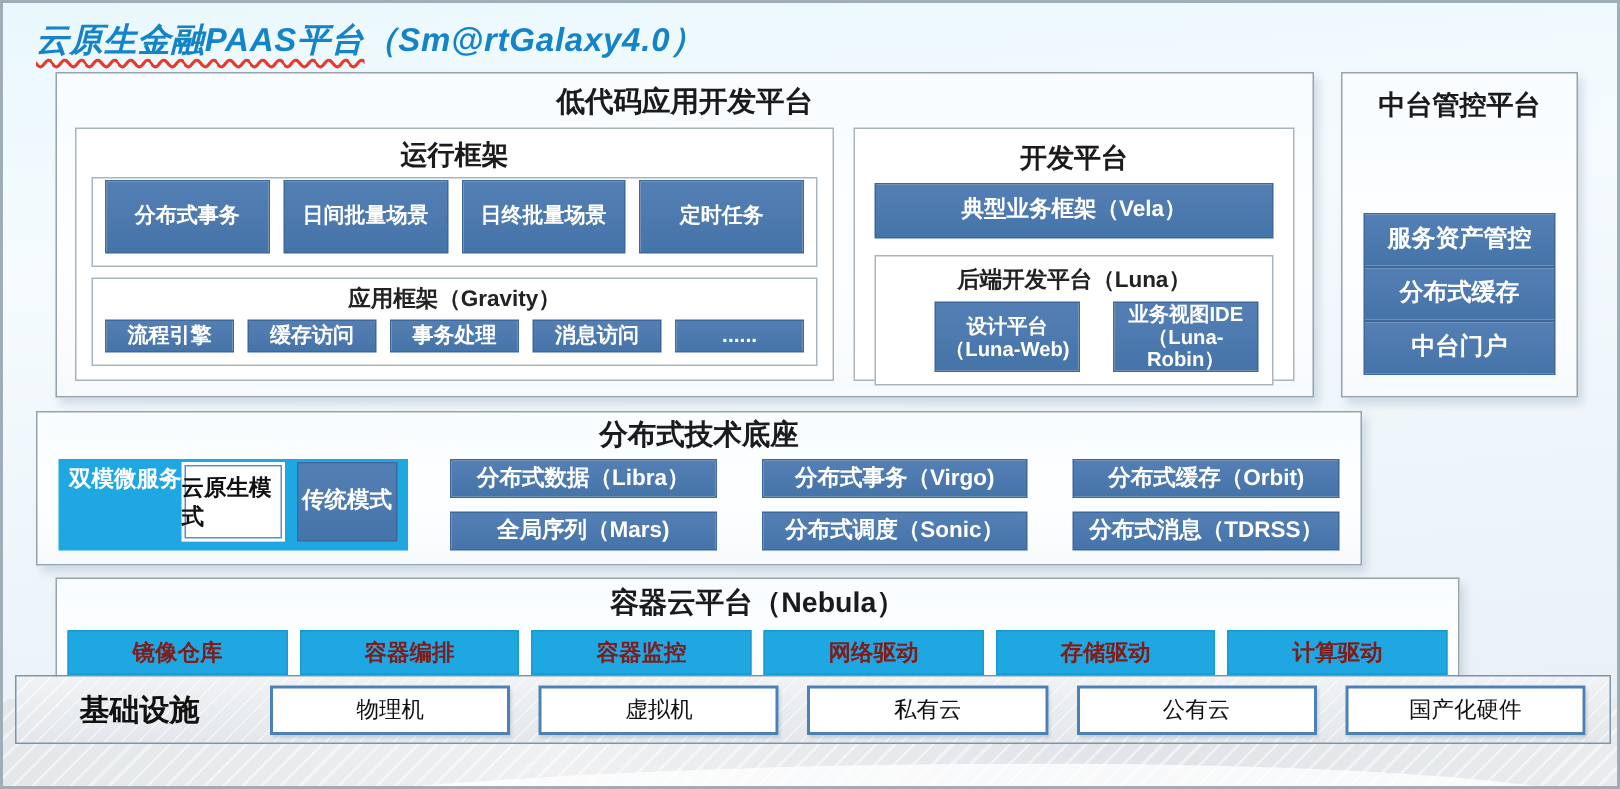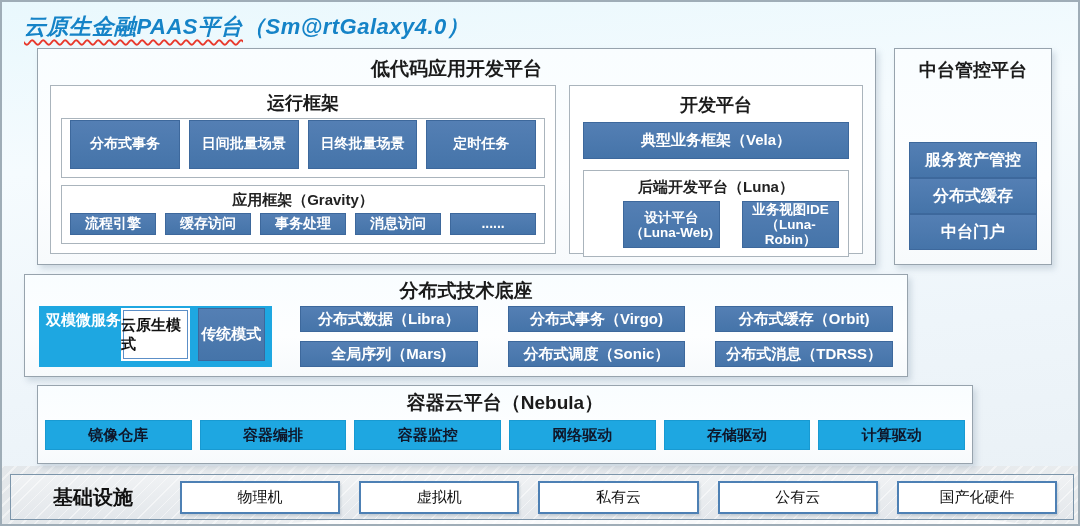--- a/index.html
+++ b/index.html
@@ -52,21 +52,21 @@
 
   .chip {
     display: flex; align-items: center; justify-content: center;
     color: #fff; font-weight: bold; text-align: center;
     background: linear-gradient(180deg, #547fb4 0%, #4574a9 100%);
     border: 1px solid #3d689c;
     line-height: 1.12;
   }
   .chip-cyan {
     display: flex; align-items: center; justify-content: center;
-    color: #0f172a; font-weight: bold; text-align: center;
+    color: #7f1d1d; font-weight: bold; text-align: center;
     background: #1ea7e1; border: 1px solid #189ad2;
   }
 
   
   .row1 { position: absolute; top: 46px; left: 35px; width: 1015px; height: 217px; display: flex; gap: 18px; }
 
   .lowcode { flex: 1; display: flex; flex-direction: column; padding: 4px 12px 10px; }
   .lowcode-title { font-size: 19px; line-height: 32px; }
   .lowcode-body { flex: 1; display: flex; gap: 13px; min-height: 0; }
 
@@ -108,21 +108,21 @@
   .dist-grid .chip { font-size: 15px; }
 
   
   .nebula { position: absolute; top: 383px; left: 35px; width: 936px; height: 79px; padding: 0 7px 13px; display: flex; flex-direction: column; }
   .nebula-title { font-size: 19px; line-height: 34px; }
   .nebula-chips { flex: 1; display: flex; gap: 8px; }
   .nebula-chips .chip-cyan { flex: 1; font-size: 15px; }
 
   
   .infra {
-    position: absolute; top: 472px; left: 8px; width: 1064px; height: 46px;
+    position: absolute; top: 448px; left: 8px; width: 1064px; height: 46px;
     border: 1px solid #7c95aa;
     background:
       repeating-linear-gradient(135deg, rgba(255,255,255,.5) 0 1px, rgba(255,255,255,0) 1px 8px),
       linear-gradient(180deg, #f0f2f4 0%, #e3e7eb 100%);
     display: flex; align-items: center; padding: 0 16px 0 42px; gap: 19px;
   }
   .infra-label { font-size: 20px; font-weight: bold; color: #111; margin-right: 28px; white-space: nowrap; }
   .infra-item {
     flex: 1; height: 33px;
     background: #fff; border: 2px solid #4d80b4;

